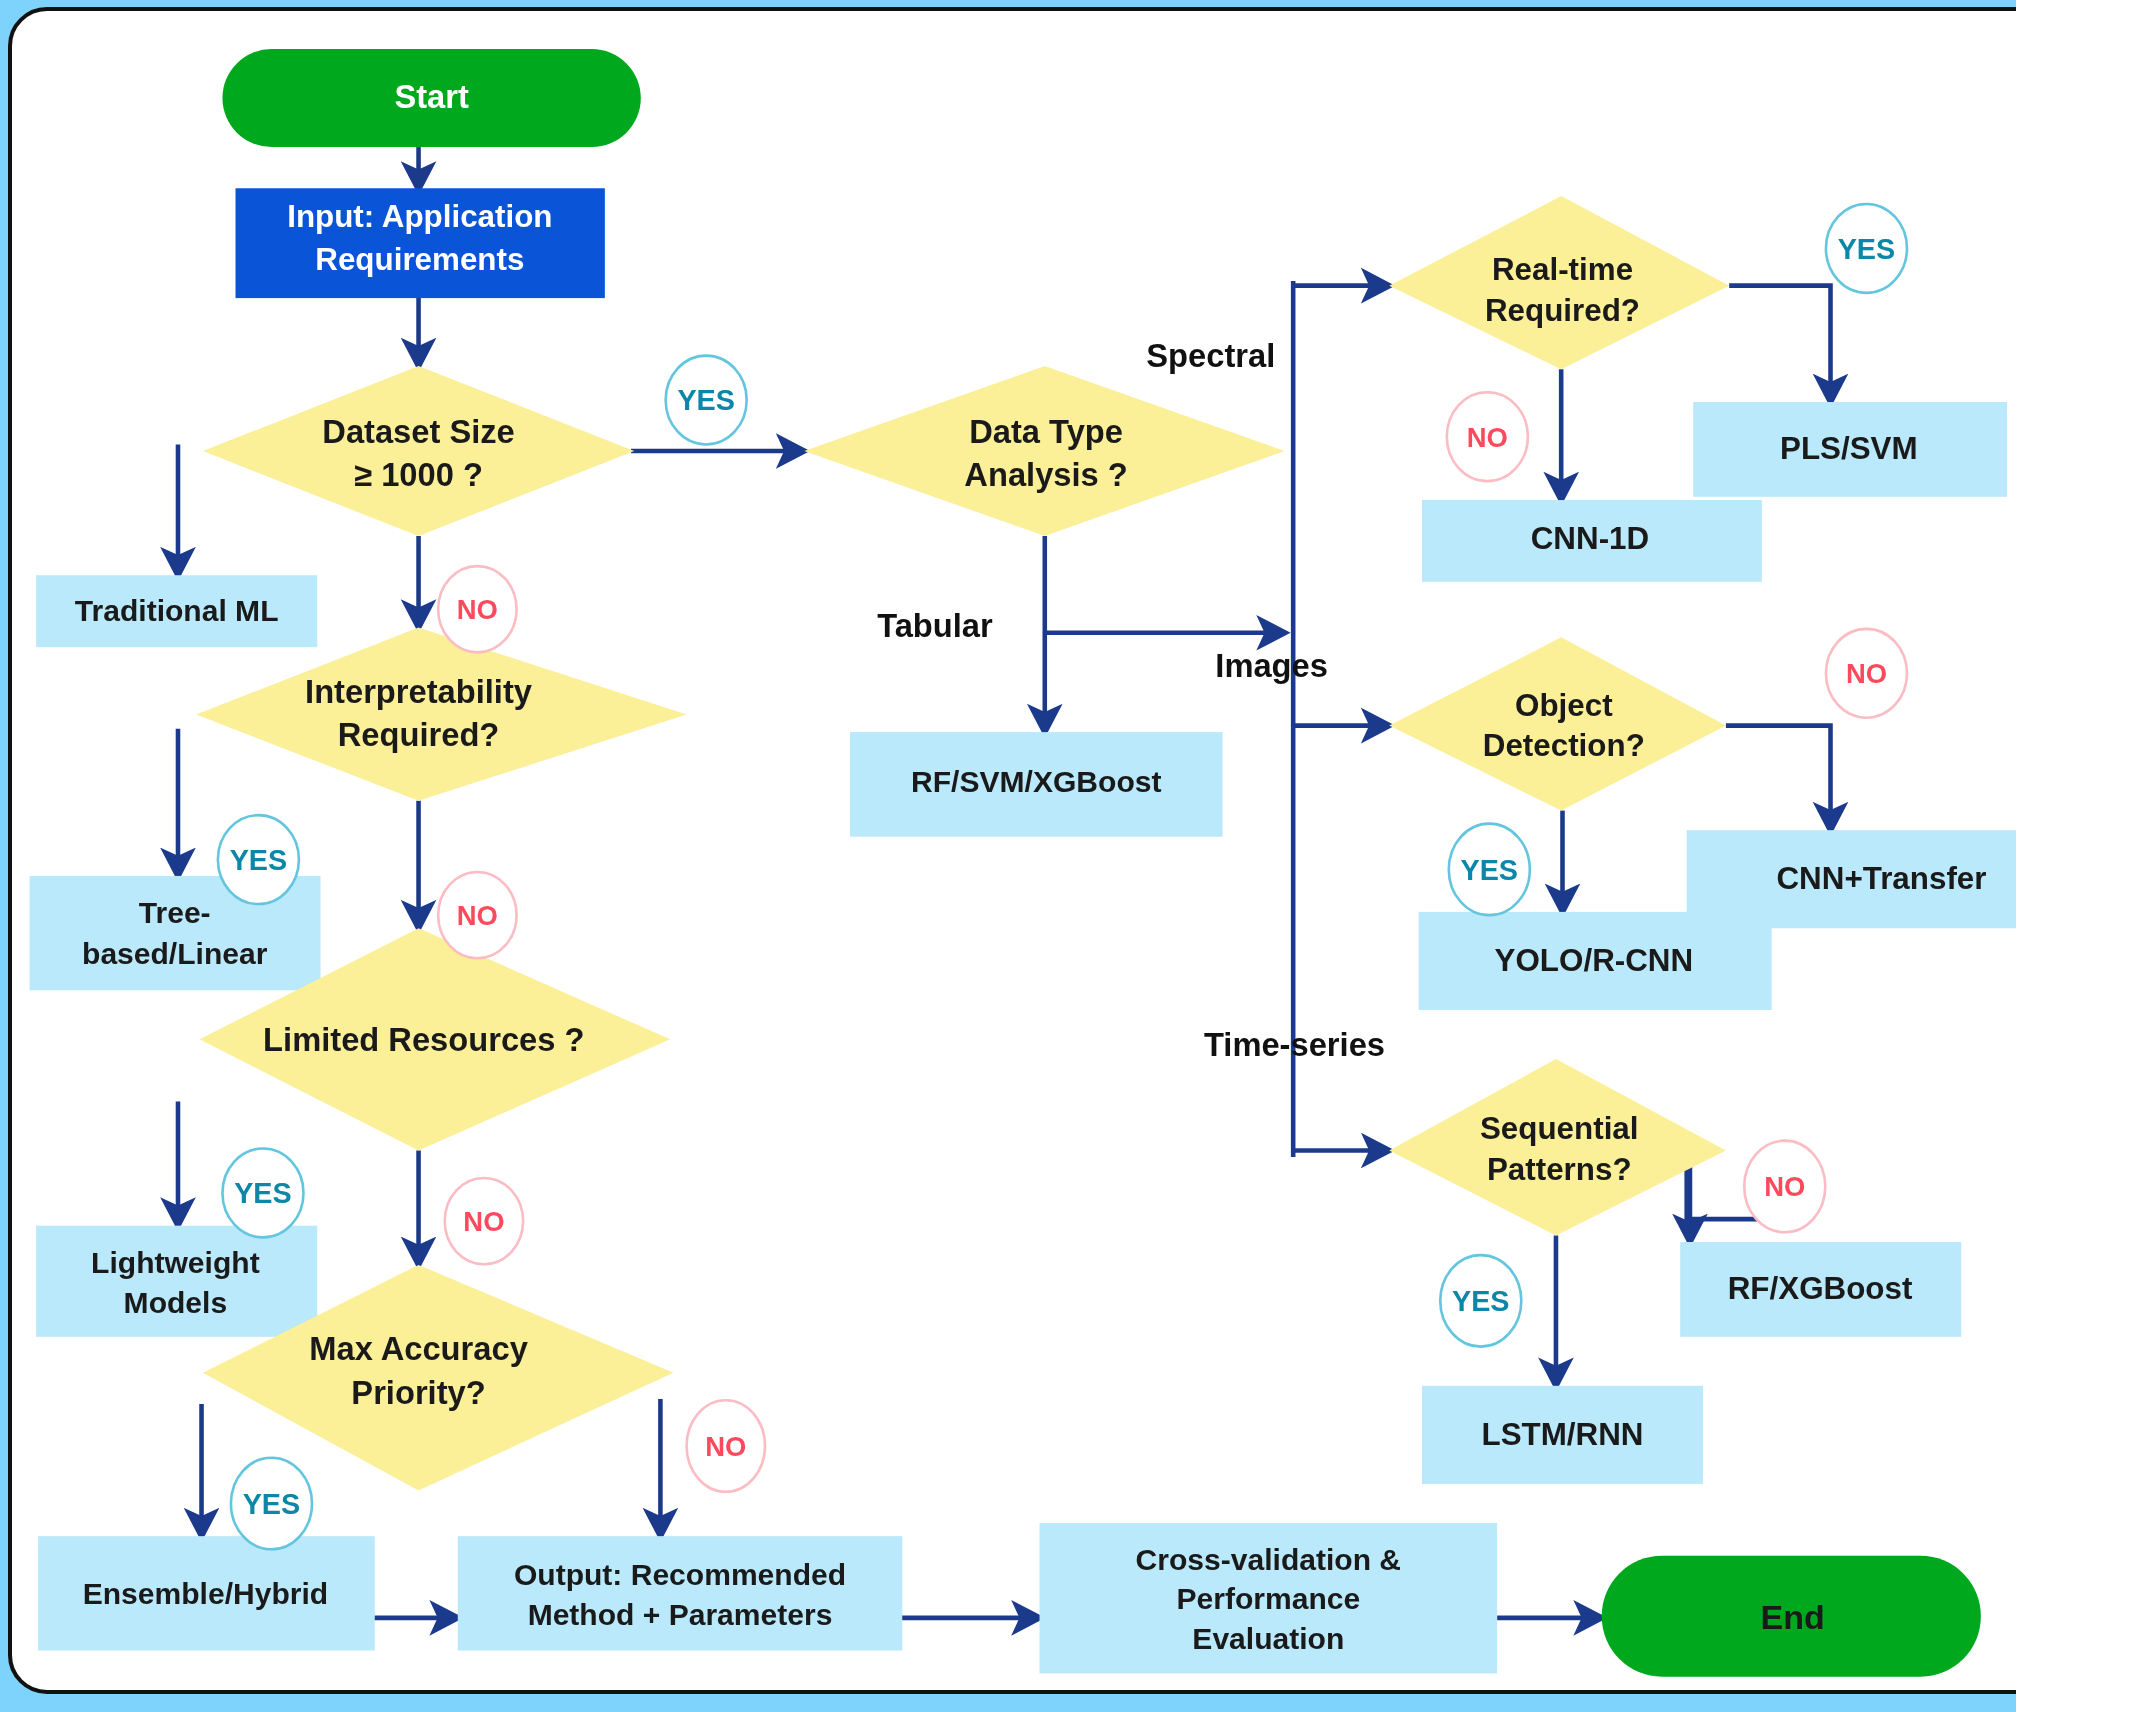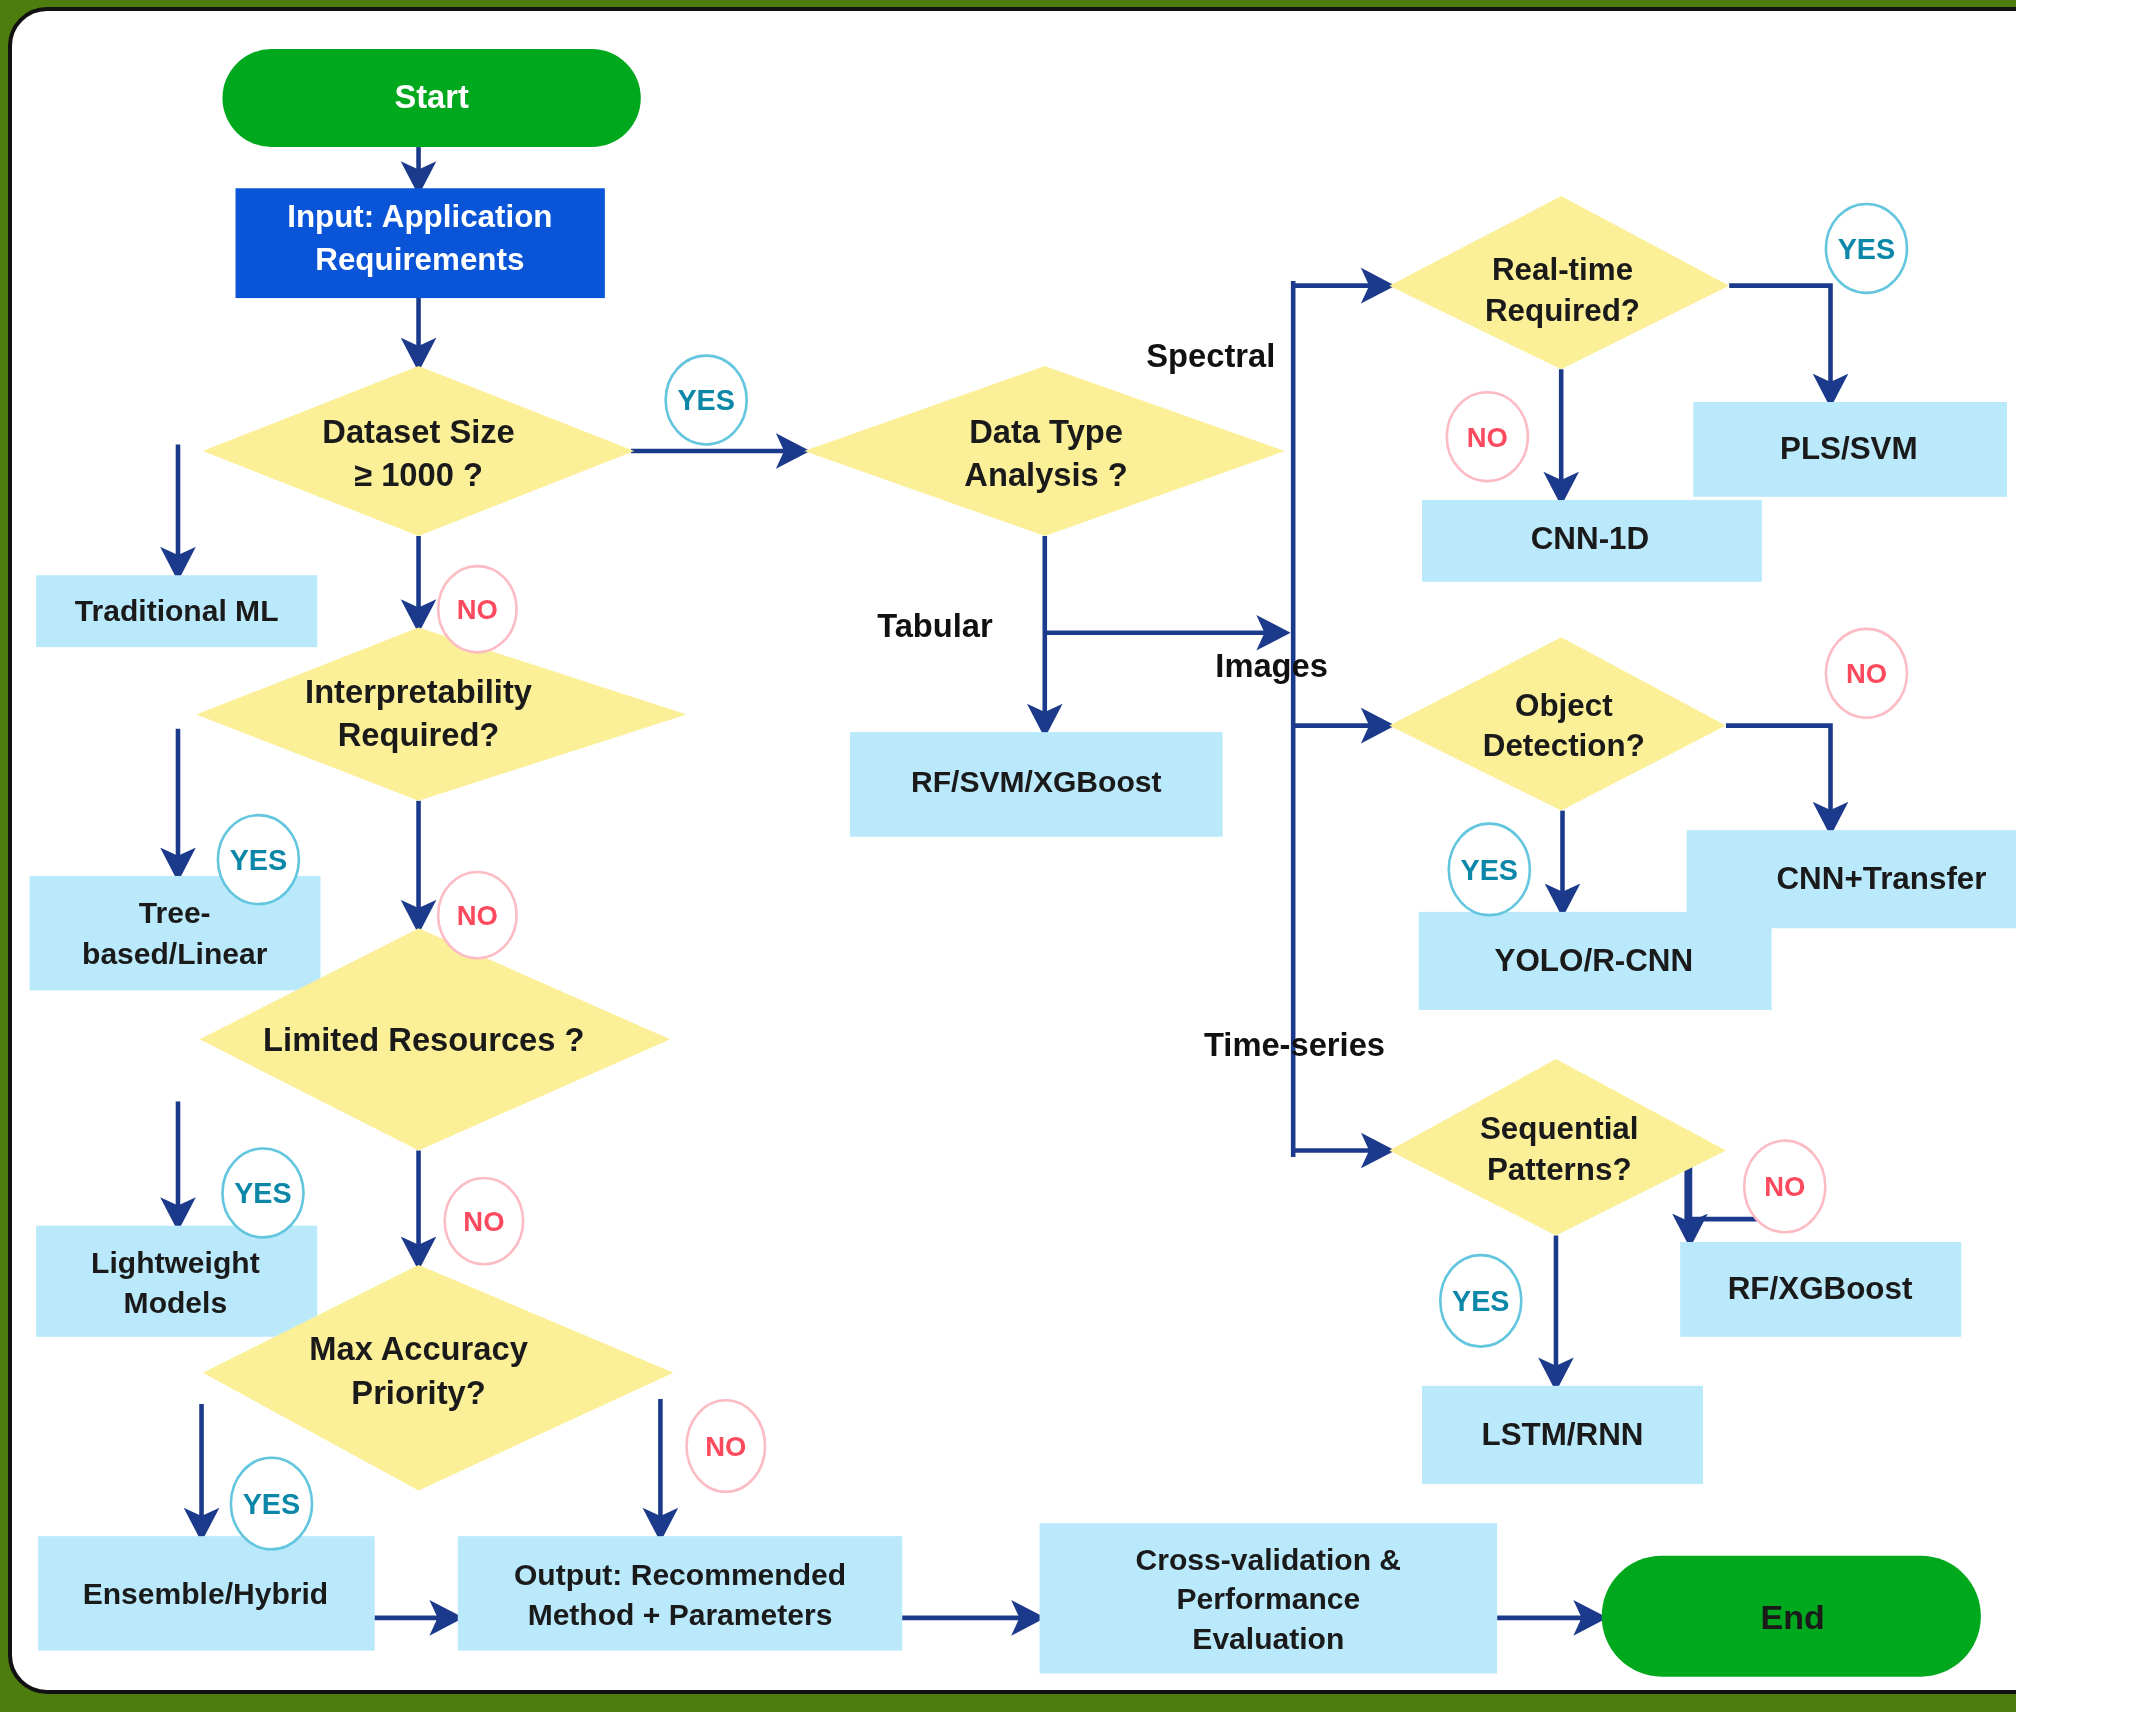--- a/index.html
+++ b/index.html
@@ -1,17 +1,17 @@
 <!DOCTYPE html>
 <html style="font-size:10.5px"><head>
 <meta charset="utf-8">
 <style>
   html,body{margin:0;padding:0;background:#ffffff;}
   body{font-family:"Liberation Sans", sans-serif;}
-  #stage{position:relative;width:2016px;height:1712px;background:#4d7c0f;overflow:hidden;}
+  #stage{position:relative;width:2016px;height:1712px;background:#7dd3fc;overflow:hidden;}
   #frame{position:absolute;left:7.8px;top:6.5px;width:2125px;height:1687px;
          border:4.6px solid #111111;border-radius:39px;box-sizing:border-box;background:#ffffff;}
   svg#flow{position:absolute;left:0;top:0;width:2151px;height:1712px;}
   .nodeText{font-family:"Liberation Sans", sans-serif;font-weight:bold;
             text-anchor:middle;dominant-baseline:middle;}
   .t-dark{fill:#1a1a1a;}
   .t-white{fill:#ffffff;}
   .t-yes{fill:#0c87a8;font-weight:bold;}
   .t-no{fill:#fb4a5e;font-weight:bold;}
   .edgeLabel{font-family:"Liberation Sans", sans-serif;font-weight:bold;

